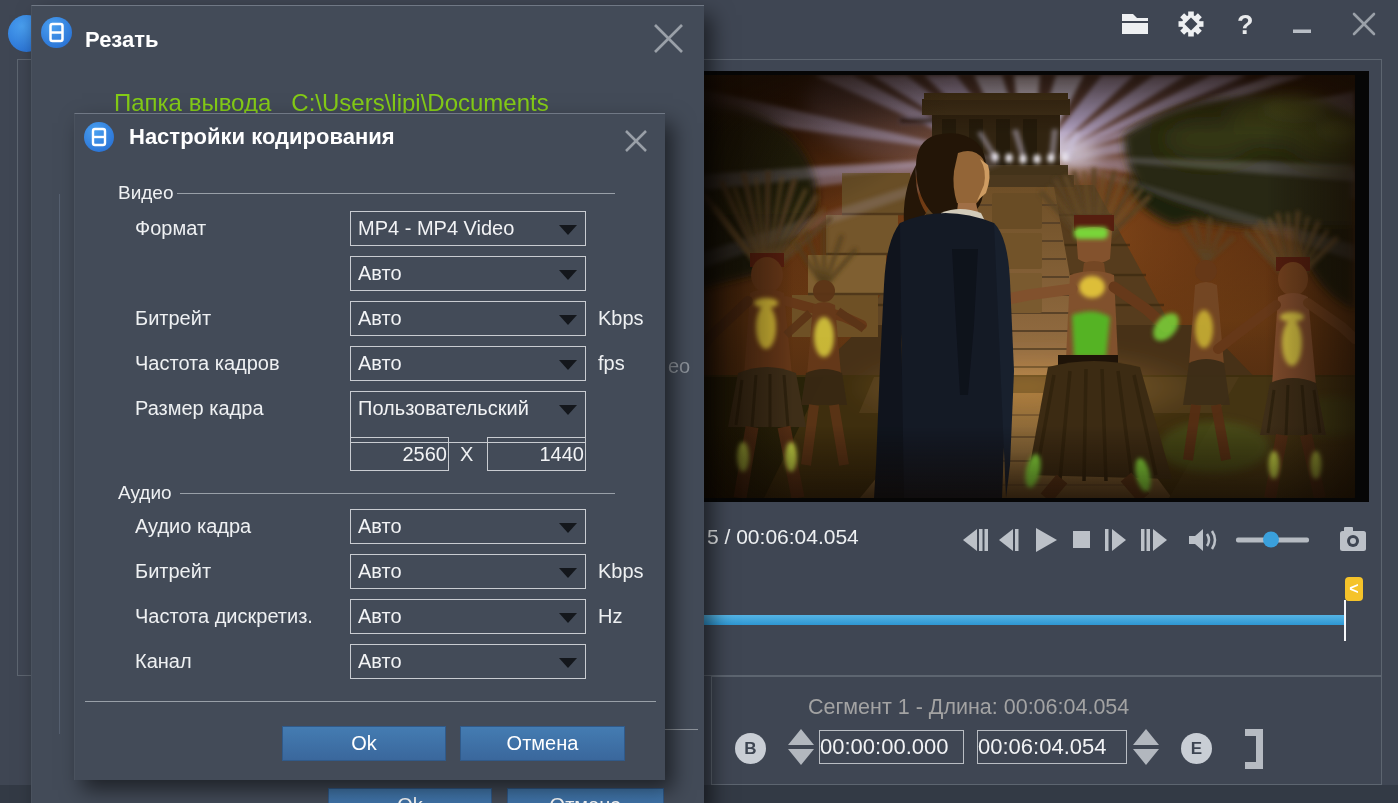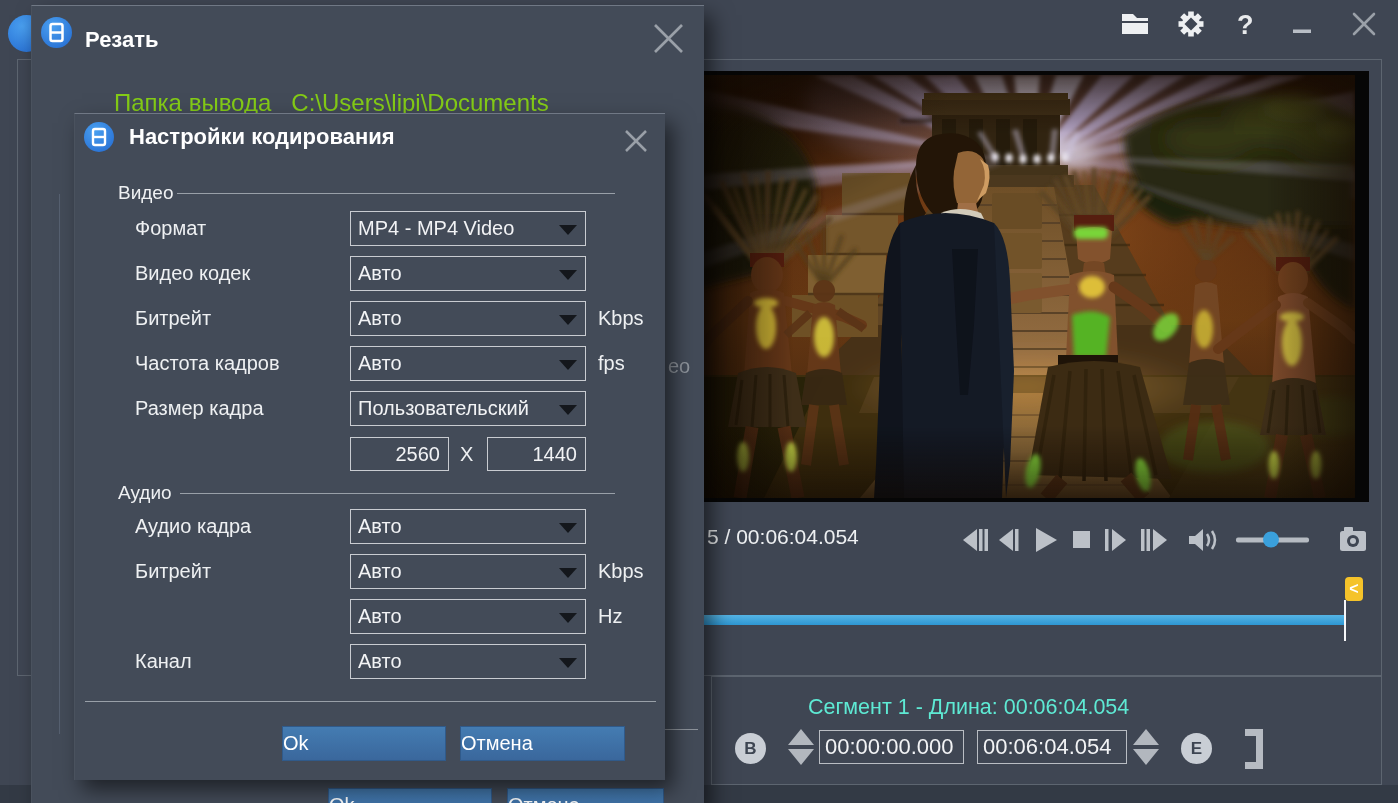--- a/index.html
+++ b/index.html
@@ -1,27 +1,27 @@
 <!DOCTYPE html>
 <html><head><meta charset="utf-8">
 <style>
 *{margin:0;padding:0;box-sizing:border-box}
 html,body{width:1398px;height:803px;overflow:hidden}
 body{font-family:"Liberation Sans",sans-serif;background:#3f4653;position:relative;color:#eef0f2}
 .abs{position:absolute}
 .dlg{position:absolute;background:#434b58;border-top:1px solid #707885;border-left:1px solid #4a525e;box-shadow:8px 10px 20px rgba(0,0,0,.55)}
 .logo{position:absolute;border-radius:50%;background:radial-gradient(circle at 38% 30%,#4aa0f0,#2268cf)}
-.btn{position:absolute;background:linear-gradient(#447cb2,#3a679c);border:1px solid #305a8a;color:#fff;}
+.btn{position:absolute;background:linear-gradient(#447cb2,#3a679c);border:1px solid #305a8a;color:#fff;text-align:center}
 .combo{position:absolute;border:1px solid #c9ccd1;color:#f2f3f5;font-size:20px;line-height:33px;padding-left:7px}
 .combo:after{content:"";position:absolute;right:8px;top:13px;border-left:9px solid transparent;border-right:9px solid transparent;border-top:10px solid #14171c}
 .lbl{position:absolute;font-size:20px;color:#eef0f2;white-space:nowrap;line-height:35px}
 .unit{position:absolute;font-size:20px;color:#eef0f2;white-space:nowrap;line-height:35px}
-.numf{position:absolute;border:1px solid #c9ccd1;color:#f2f3f5;font-size:20px;line-height:32px;text-align:right;padding-right:8px}
+.numf{position:absolute;border:1px solid #c9ccd1;color:#f2f3f5;font-size:20px;line-height:32px;text-align:right;padding-right:1px}
 .hline{position:absolute;height:1px;background:#99a0a8}
-.field{position:absolute;border:1px solid #b9bdc3;color:#f2f3f5;font-size:22px;line-height:32px;padding-left:5px}
+.field{position:absolute;border:1px solid #b9bdc3;color:#f2f3f5;font-size:22px;line-height:32px;}
 .circ{position:absolute;width:31px;height:31px;border-radius:50%;background:#c9ced5;color:#3d4552;font-weight:bold;font-size:17px;text-align:center;line-height:31px}
 </style></head>
 <body>
 
 <div class="logo" style="left:8px;top:15px;width:37px;height:37px"></div>
 
 <div class="abs" style="left:17px;top:59px;right:16px;height:617px;border:1px solid #5d6570"></div>
 
 <svg class="abs" style="left:1110px;top:0" width="288" height="48" viewBox="0 0 288 48">
 
@@ -465,21 +465,21 @@
   </g>
   <circle cx="398" cy="17" r="6" fill="#3f4653"></circle>
   <circle cx="398" cy="17" r="3" fill="#bcc1c8"></circle>
 </svg>
 
 <div class="abs" style="left:694px;top:615px;width:650px;height:10px;background:linear-gradient(#55b4e4,#2e97d3)"></div>
 <div class="abs" style="left:1344px;top:600px;width:2px;height:41px;background:#f5f6f8"></div>
 <div class="abs" style="left:1345px;top:577px;width:18px;height:24px;background:#f5c32a;border-radius:4px;color:#fff;font-size:16px;font-weight:bold;line-height:24px;text-align:center">&lt;</div>
 
 <div class="abs" style="left:711px;top:676px;width:671px;height:109px;border:1px solid #5d6570"></div>
-<div class="abs" style="left:808px;top:695px;font-size:21.5px;color:#5eead4;white-space:nowrap">Сегмент 1 - Длина: 00:06:04.054</div>
+<div class="abs" style="left:808px;top:695px;font-size:21.5px;color:#a3a3a3;white-space:nowrap">Сегмент 1 - Длина: 00:06:04.054</div>
 <div class="circ" style="left:735px;top:733px">B</div>
 <svg class="abs" style="left:787px;top:729px" width="28" height="36" viewBox="0 0 28 36">
   <polygon points="14,0 27,16 1,16" fill="#b2b7be"></polygon>
   <polygon points="14,36 27,20 1,20" fill="#b2b7be"></polygon>
 </svg>
 <div class="field" style="left:819px;top:730px;width:145px;height:34px">00:00:00.000</div>
 <div class="field" style="left:977px;top:730px;width:150px;height:34px">00:06:04.054</div>
 <svg class="abs" style="left:1132px;top:729px" width="28" height="36" viewBox="0 0 28 36">
   <polygon points="14,0 27,16 1,16" fill="#b2b7be"></polygon>
   <polygon points="14,36 27,20 1,20" fill="#b2b7be"></polygon>
@@ -528,42 +528,42 @@
         <line x1="5" y1="5" x2="25" y2="25"></line>
         <line x1="25" y1="5" x2="5" y2="25"></line>
       </g>
   </svg>
 
   <div class="abs" style="left:43px;top:68px;font-size:19px">Видео</div>
   <div class="hline" style="left:102px;top:79px;width:438px"></div>
 
   <div class="lbl" style="left:60px;top:97px;width:207px">Формат</div>
   <div class="combo" style="left:275px;top:97px;width:236px;height:35px">MP4 - MP4 Video</div>
-  <div class="lbl" style="left:60px;top:142px;width:207px">Видео кодек</div>
   <div class="combo" style="left:275px;top:142px;width:236px;height:35px">Авто</div>
   <div class="lbl" style="left:60px;top:187px;width:207px">Битрейт</div>
   <div class="combo" style="left:275px;top:187px;width:236px;height:35px">Авто</div>
   <div class="unit" style="left:523px;top:187px">Kbps</div>
   <div class="lbl" style="left:60px;top:232px;width:207px">Частота кадров</div>
   <div class="combo" style="left:275px;top:232px;width:236px;height:35px">Авто</div>
   <div class="unit" style="left:523px;top:232px">fps</div>
   <div class="lbl" style="left:60px;top:277px;width:207px">Размер кадра</div>
-  <div class="combo" style="left:275px;top:277px;width:236px;height:35px">Пользовательский</div>
+  <div class="combo" style="left:275px;top:277px;width:236px;height:52px">Пользовательский</div>
   <div class="numf" style="left:275px;top:323px;width:99px;height:34px">2560</div>
   <div class="unit" style="left:385px;top:323px;font-size:20px;line-height:34px">X</div>
   <div class="numf" style="left:412px;top:323px;width:99px;height:34px">1440</div>
 
   <div class="abs" style="left:43px;top:368px;font-size:19px">Аудио</div>
   <div class="hline" style="left:105px;top:379px;width:435px"></div>
 
   <div class="lbl" style="left:60px;top:395px;width:207px">Аудио кадра</div>
   <div class="combo" style="left:275px;top:395px;width:236px;height:35px">Авто</div>
   <div class="lbl" style="left:60px;top:440px;width:207px">Битрейт</div>
   <div class="combo" style="left:275px;top:440px;width:236px;height:35px">Авто</div>
   <div class="unit" style="left:523px;top:440px">Kbps</div>
+  <div class="lbl" style="left:60px;top:485px;width:207px">Частота дискретиз.</div>
   <div class="combo" style="left:275px;top:485px;width:236px;height:35px">Авто</div>
   <div class="unit" style="left:523px;top:485px">Hz</div>
   <div class="lbl" style="left:60px;top:530px;width:207px">Канал</div>
   <div class="combo" style="left:275px;top:530px;width:236px;height:35px">Авто</div>
 
   <div class="hline" style="left:10px;top:587px;width:571px"></div>
   <div class="btn" style="left:207px;top:612px;width:164px;height:35px;font-size:20px;line-height:33px">Ok</div>
   <div class="btn" style="left:385px;top:612px;width:165px;height:35px;font-size:20px;line-height:33px">Отмена</div>
 </div>
 

